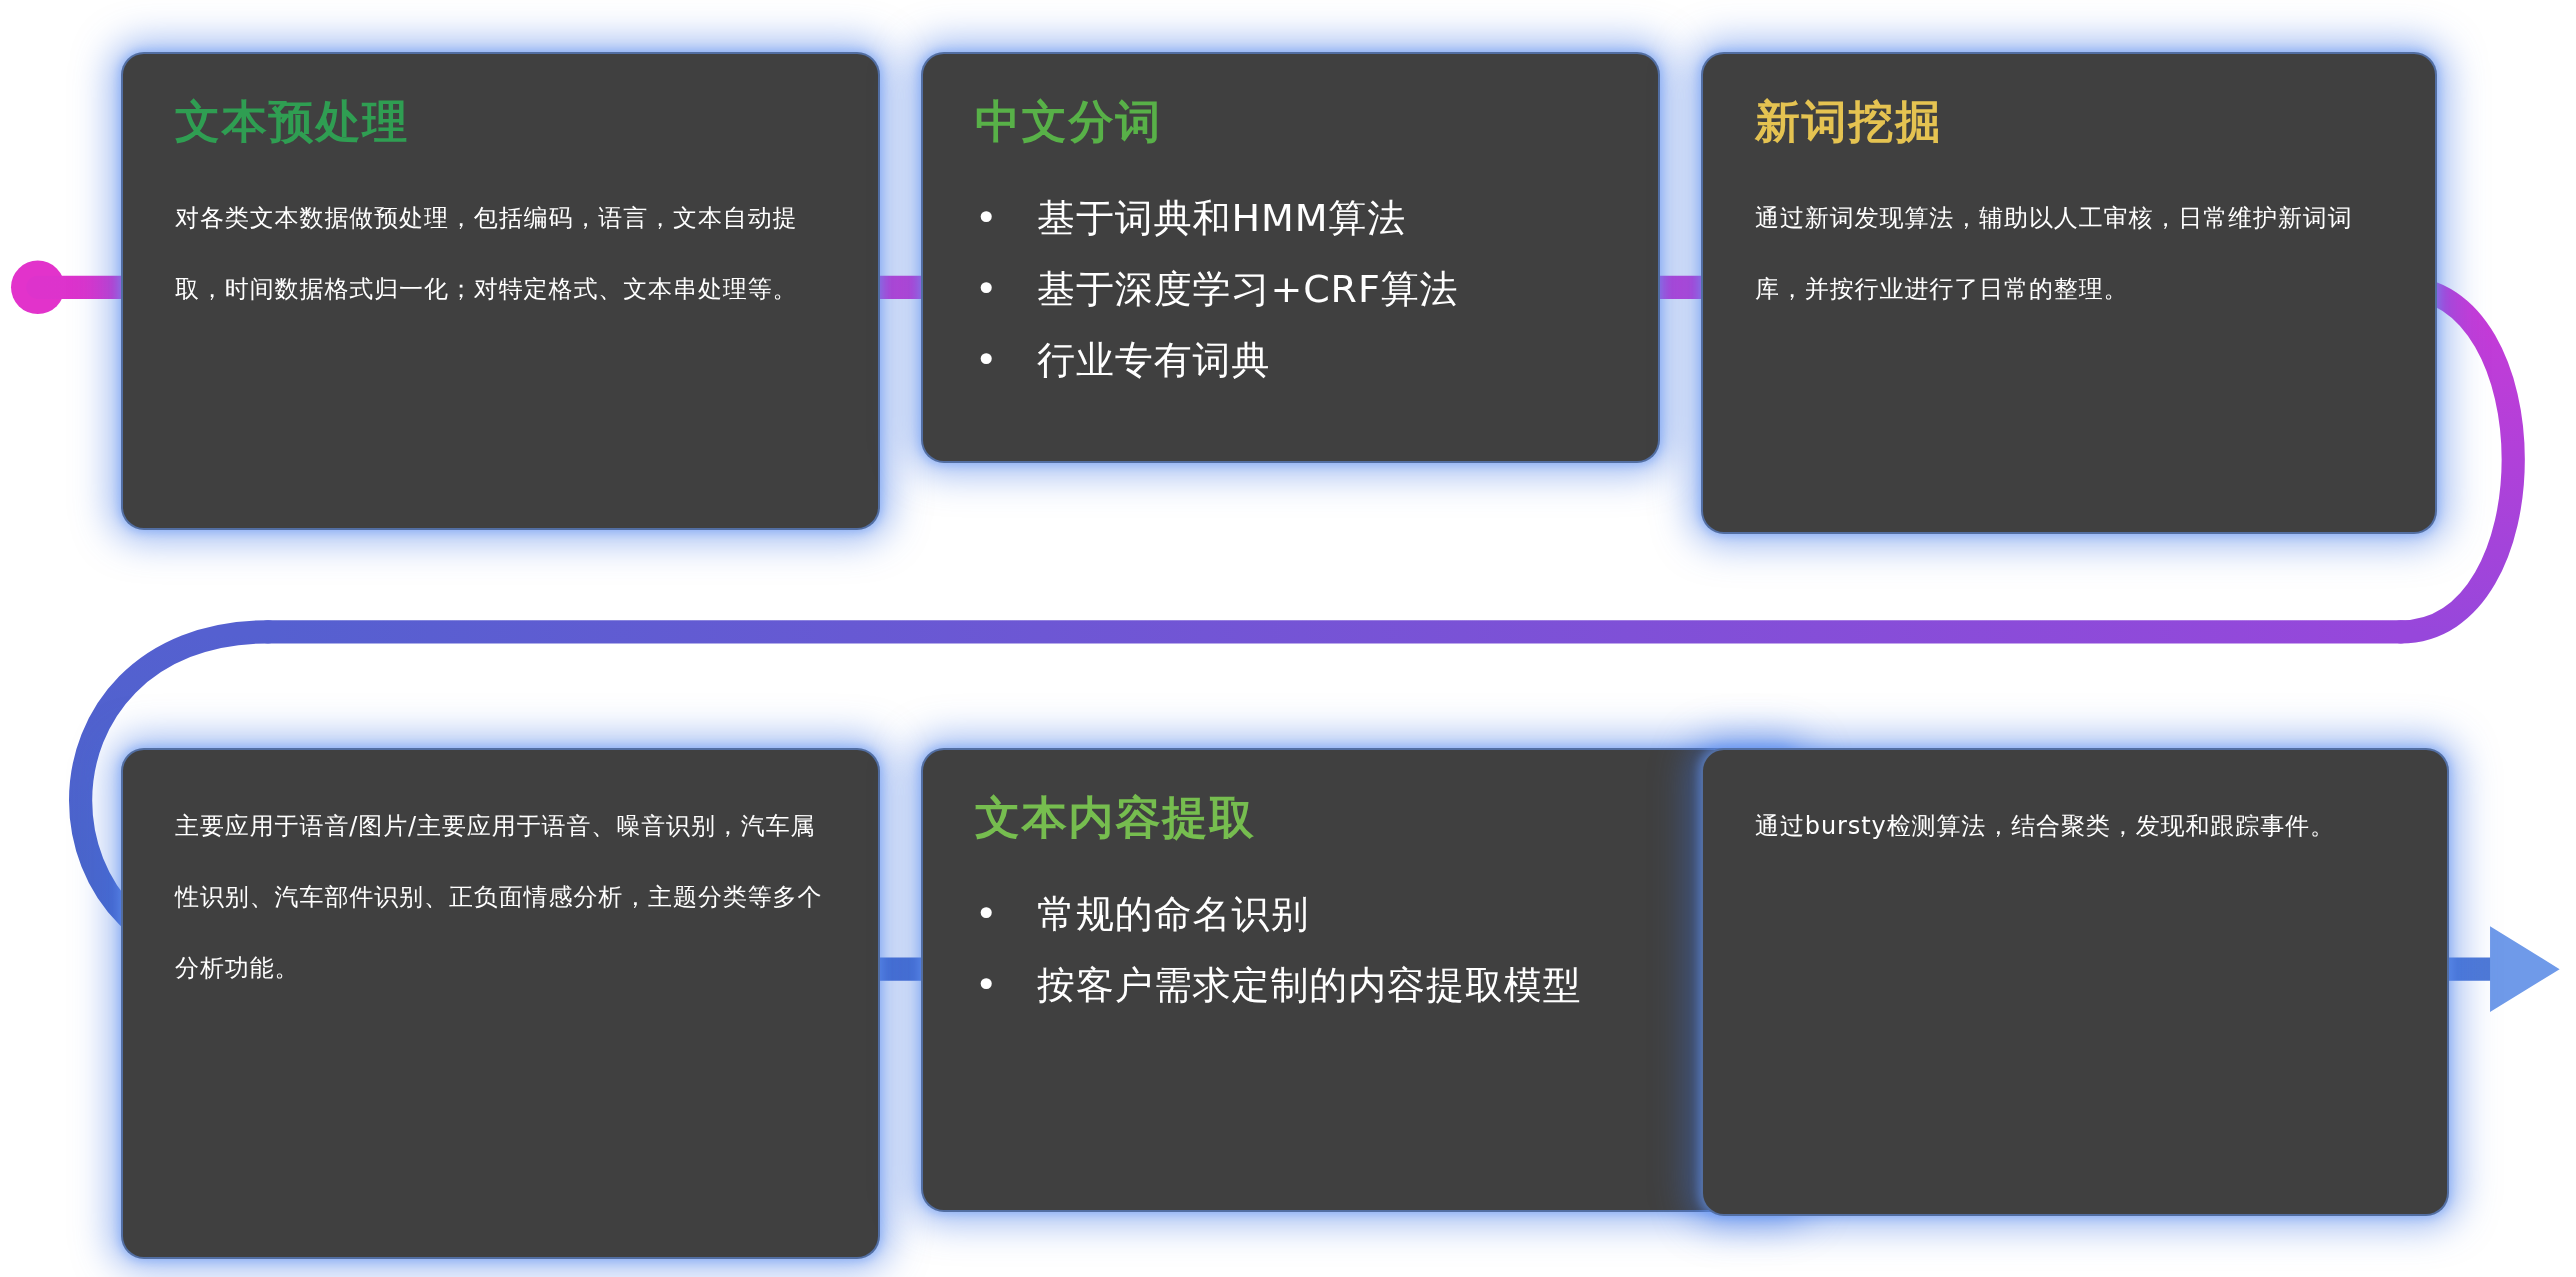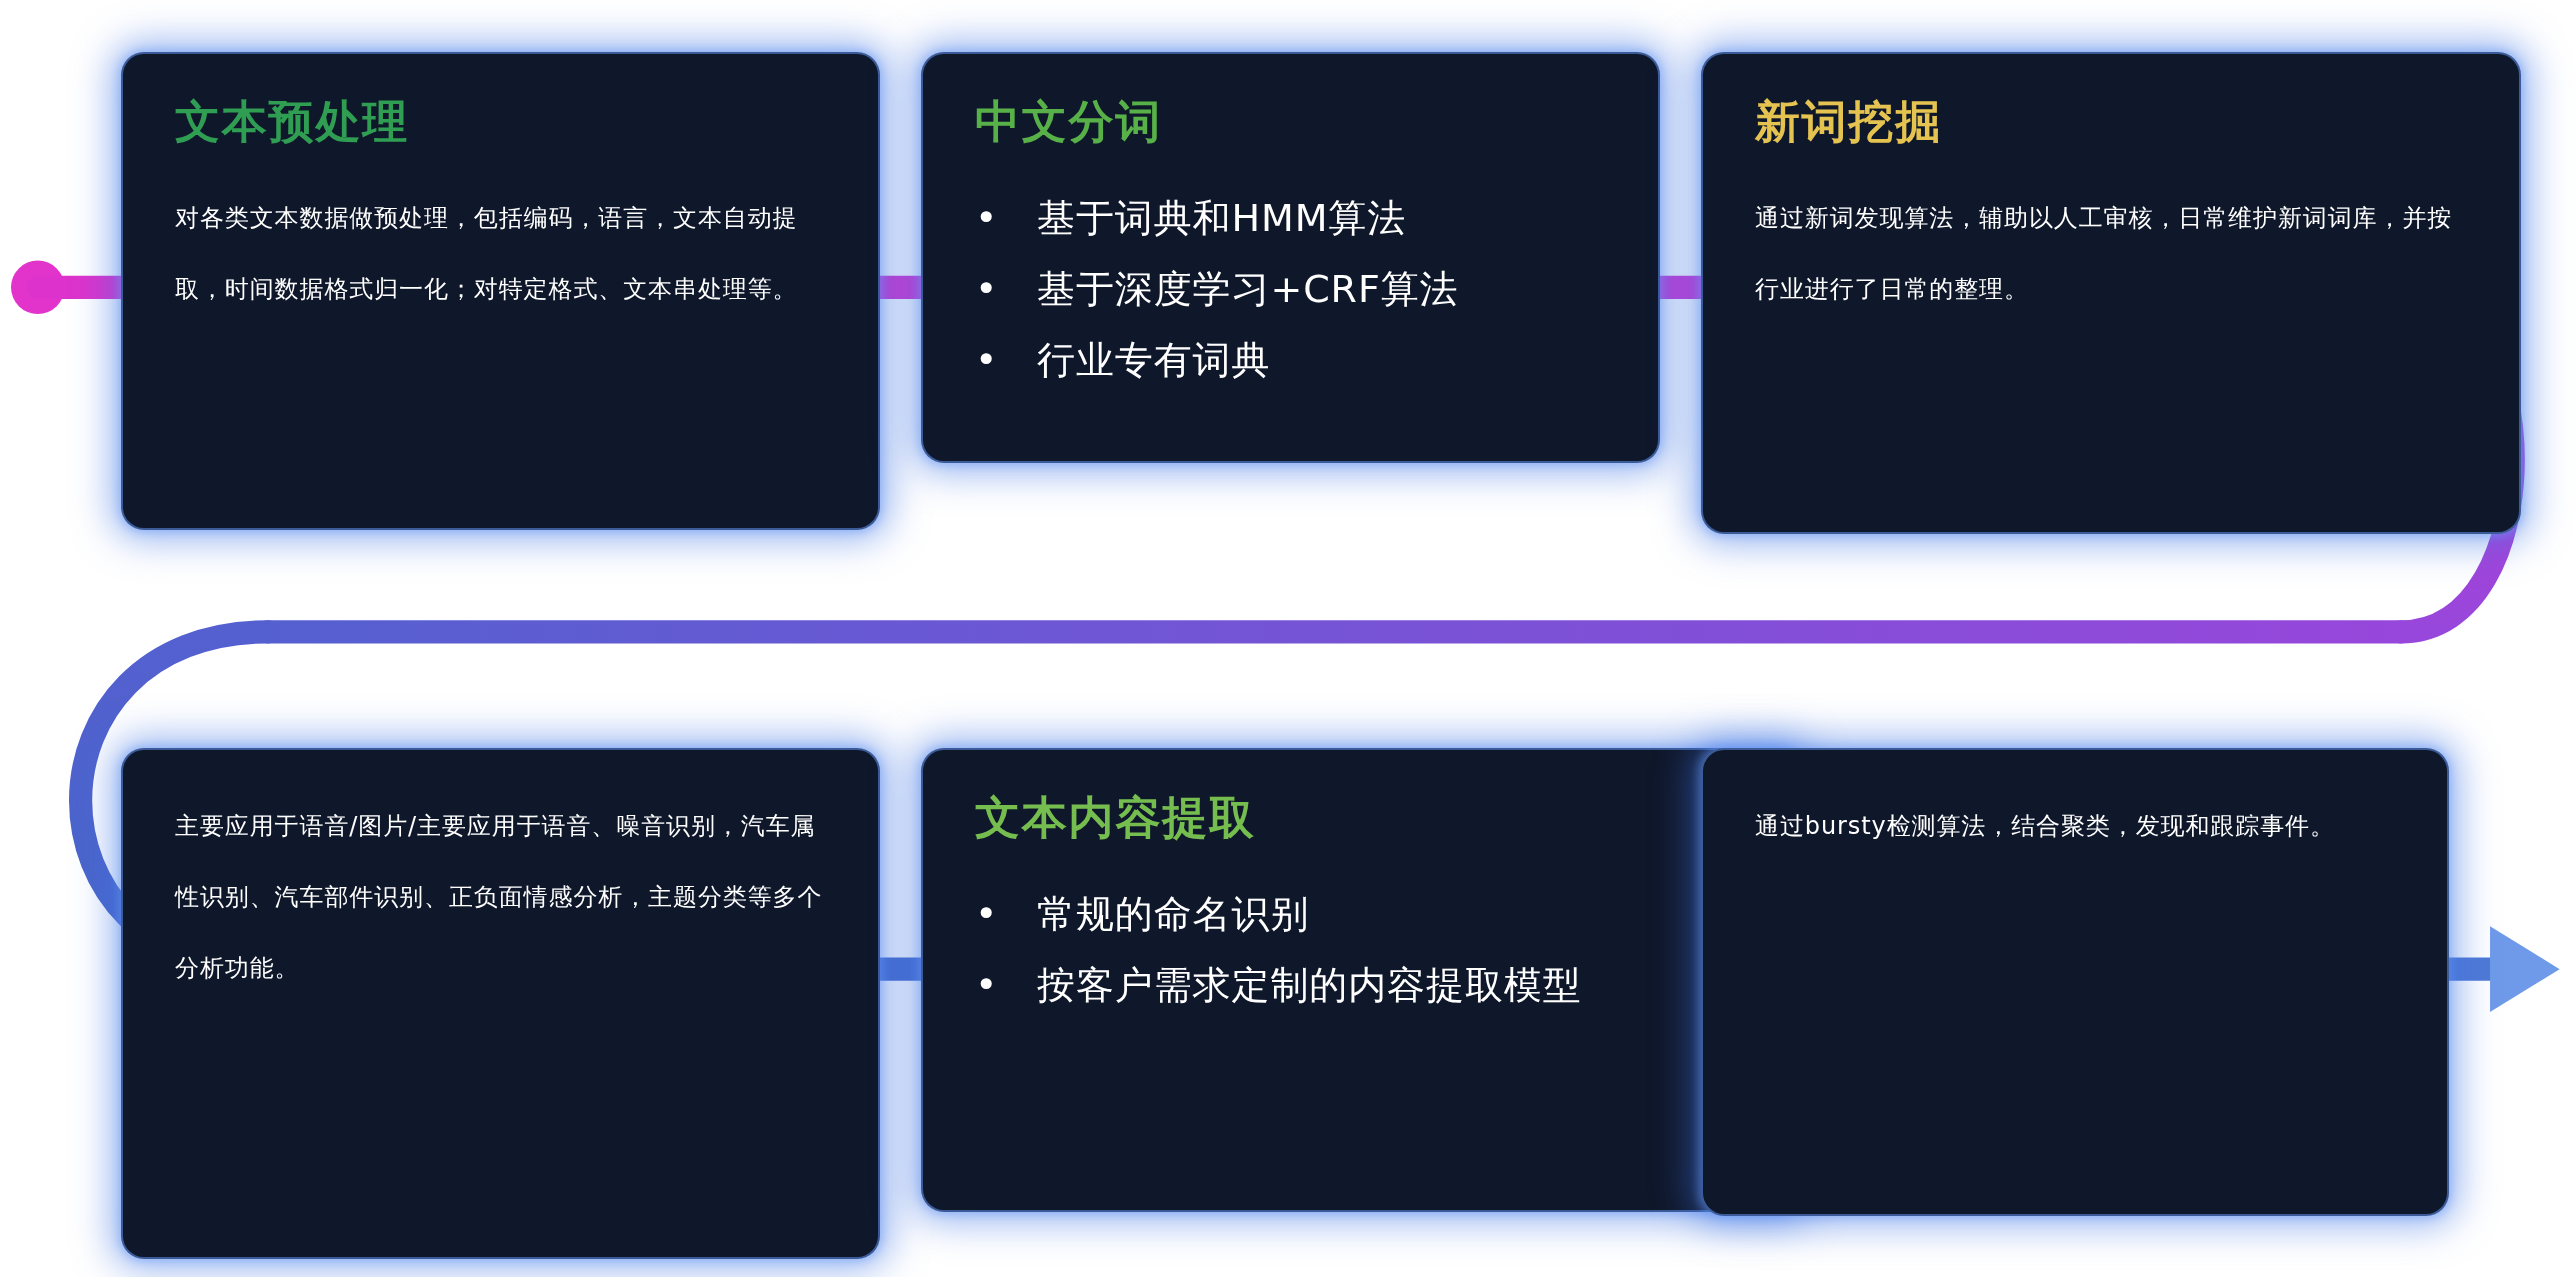--- a/index.html
+++ b/index.html
@@ -4,21 +4,21 @@
 <style>
   html,body { margin:0; padding:0; background:#ffffff; }
   .stage {
     position:relative; width:2576px; height:1277px; background:#ffffff;
     overflow:hidden; font-family:"DejaVu Sans", sans-serif;
   }
   svg.flow { position:absolute; left:0; top:0; z-index:0; }
 
   .card {
     position:absolute; z-index:1; box-sizing:border-box;
-    background:#0f172a;
+    background:#404040;
     border:2.7px solid rgba(96,148,242,.55);
     border-radius:23px;
     box-shadow:0 0 36px 10.7px rgba(64,118,230,.50), 0 0 9px 2.7px rgba(130,175,255,.45);
     padding:41px 52px;
     color:#ffffff;
   }
   .card-title {
     margin:0 0 34px 0;
     font-size:45px; font-weight:700; letter-spacing:1.8px; line-height:1.2;
   }
@@ -28,21 +28,21 @@
   }
   .card-list {
     list-style:none; margin:0; padding:0;
     font-size:38px; line-height:71px; letter-spacing:0.9px;
   }
   .card-list li { display:flex; align-items:flex-start; }
   .card-list .dot { flex:0 0 62px; width:62px; }
 
   .card1 { left:121px;  top:52px;  width:759px; height:478px; }
   .card2 { left:921px; top:52px;  width:739px; height:411px; }
-  .card3 { left:1701px; top:52px;  width:820px; height:482px; }
+  .card3 { left:1701px; top:52px;  width:736px; height:482px; }
   .card4 { left:121px;  top:748px; width:759px; height:511px; }
   .card5 { left:921px; top:748px; width:881px; height:464px; }
   .card6 { left:1701px; top:748px; width:748px; height:468px; }
 </style>
 </head>
 <body>
 
 <div class="stage">
 
   <svg class="flow" width="2576" height="1277" viewBox="0 0 2886 1431">

